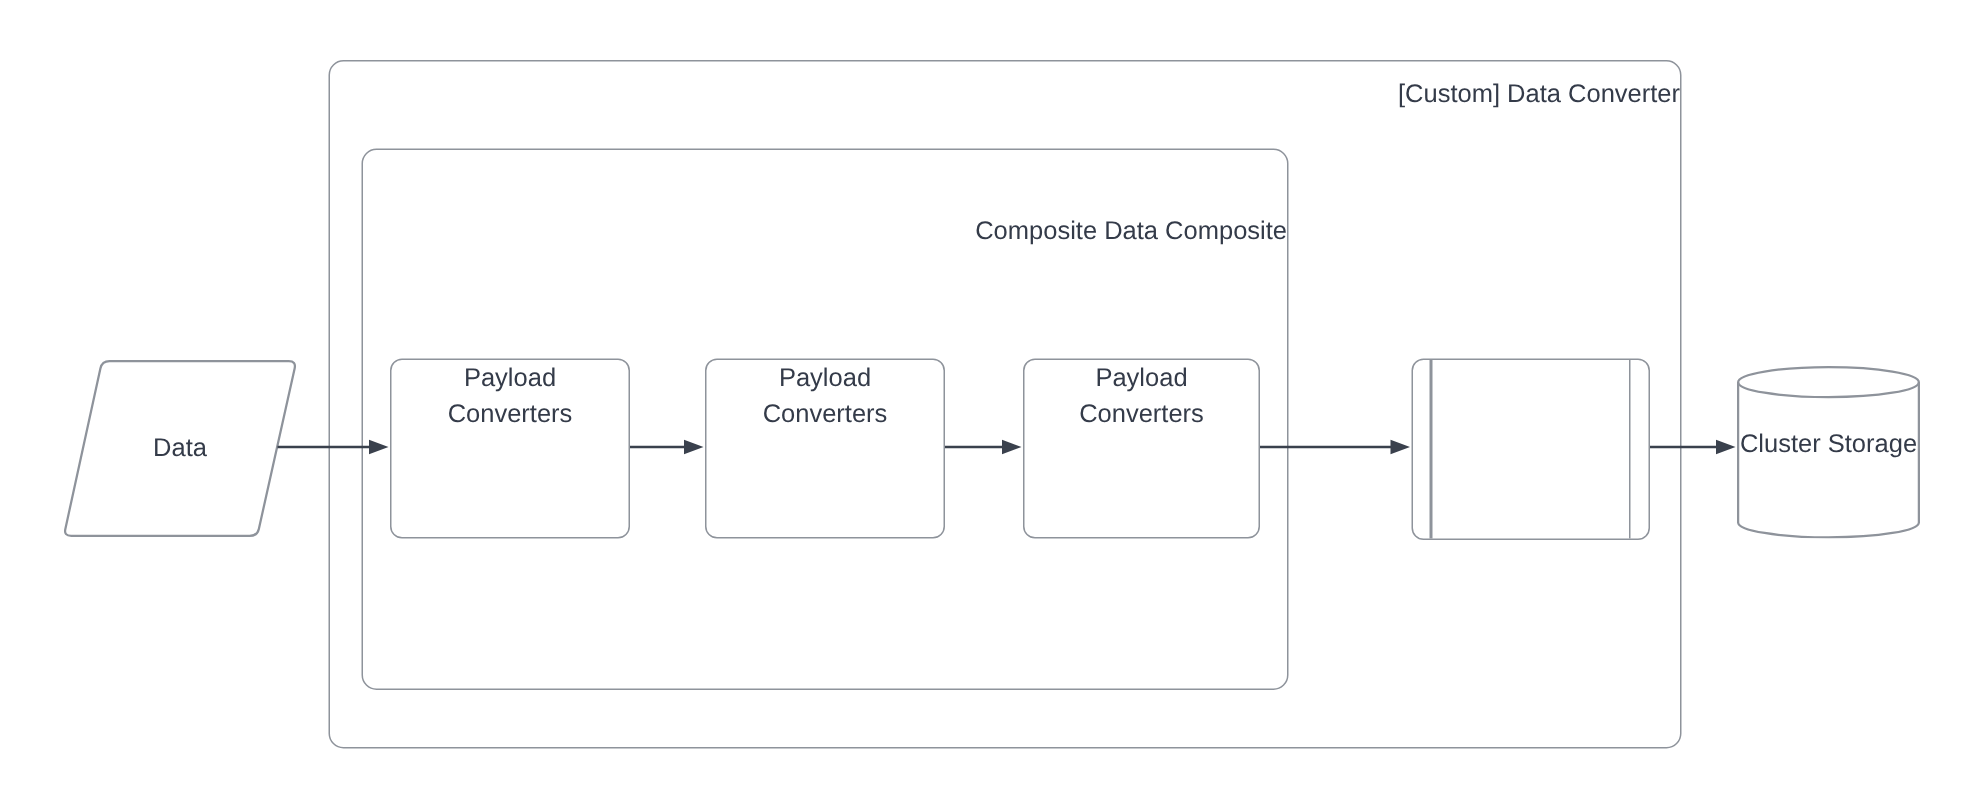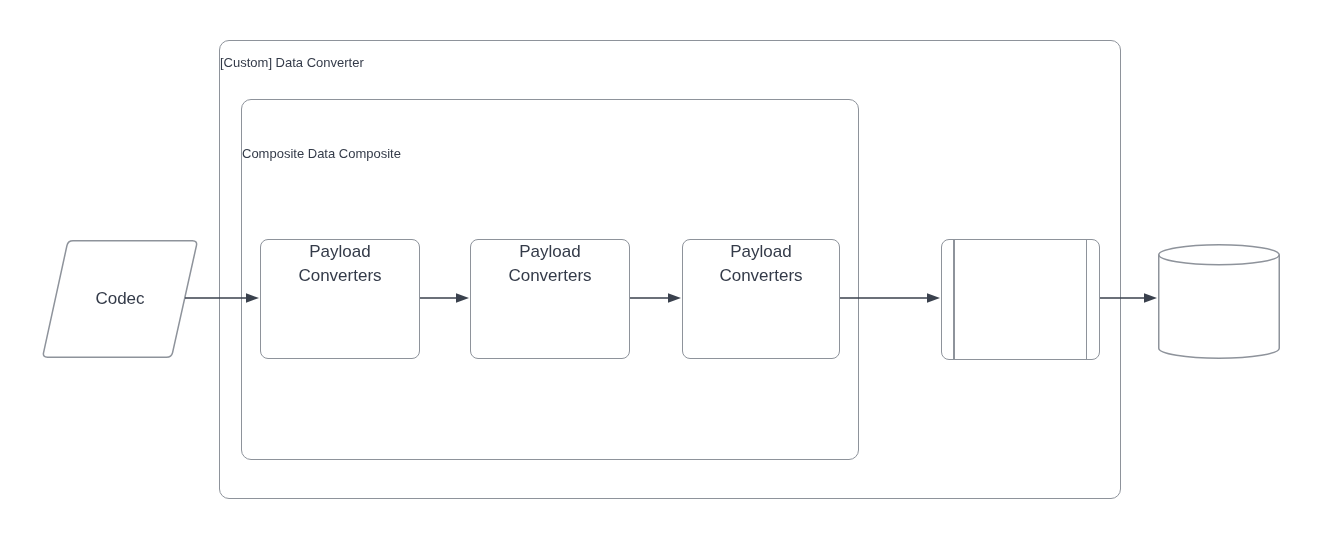--- a/index.html
+++ b/index.html
@@ -24,22 +24,22 @@
   .container-box {
     position: absolute;
     border: 1.5px solid var(--color-border);
     border-radius: 10px;
     background: transparent;
   }
   .container-title {
     position: absolute;
     left: 0;
     right: 0;
-    text-align: left;
-    font-size: 13px;
+    text-align: right;
+    font-size: 17px;
     line-height: 24px;
     color: var(--color-text);
     white-space: nowrap;
   }
   .process-box {
     position: absolute;
     border: 1.5px solid var(--color-border);
     border-radius: 8px;
     background: var(--color-background);
     display: flex;
@@ -114,21 +114,21 @@
   </div>
 
   <div class="container-box" style="left:241px; top:99px; width:618px; height:361px;">
     <div class="container-title" style="top:42px;">Composite Data Composite</div>
   </div>
 
   <div class="shape-node" style="left:42px; top:240px; width:156px; height:118px;">
     <svg width="156" height="118" viewBox="0 0 156 118">
       <path class="shape-stroke" d="M 31 0.75 L 150.5 0.75 Q 155.5 0.75 154.43 5.64 L 130.57 112.61 Q 129.5 117.25 124.5 117.25 L 5.5 117.25 Q 0.5 117.25 1.57 112.61 L 24.93 5.64 Q 26 0.75 31 0.75 Z"></path>
     </svg>
-    <div class="node-label" style="top:47px;">Codec</div>
+    <div class="node-label" style="top:47px;">Data</div>
   </div>
 
   <div class="process-box" style="left:260px; top:239px; width:160px; height:120px;">
     <div class="node-label narrow-label">Payload Converters</div>
   </div>
 
   <div class="process-box" style="left:470px; top:239px; width:160px; height:120px;">
     <div class="node-label narrow-label">Payload Converters</div>
   </div>
 
@@ -139,20 +139,21 @@
   <div class="process-box" style="left:941px; top:239px; width:159px; height:121px;">
     <div class="codec-line left"></div>
     <div class="codec-line right"></div>
   </div>
 
   <div class="shape-node" style="left:1158px; top:244px; width:122px; height:115px;">
     <svg width="122" height="115" viewBox="0 0 122 115">
       <path class="shape-stroke" d="M 0.75 10.75 A 60.25 10 0 0 1 121.25 10.75 L 121.25 104.25 A 60.25 10 0 0 1 0.75 104.25 Z"></path>
       <path class="shape-stroke-open" d="M 0.75 10.75 A 60.25 10 0 0 0 121.25 10.75"></path>
     </svg>
+    <div class="node-label narrow-label" style="top:40px; margin:0 auto;">Cluster Storage</div>
   </div>
 
   <svg id="arrow-layer" width="1320" height="540" viewBox="0 0 1320 540">
     <g>
       <line class="arrow-line" x1="185" y1="298" x2="247" y2="298"></line>
       <path class="arrow-head" d="M259 298 L246 293.2 L246 302.8 Z"></path>
     </g>
     <g>
       <line class="arrow-line" x1="420" y1="298" x2="457" y2="298"></line>
       <path class="arrow-head" d="M469 298 L456 293.2 L456 302.8 Z"></path>

